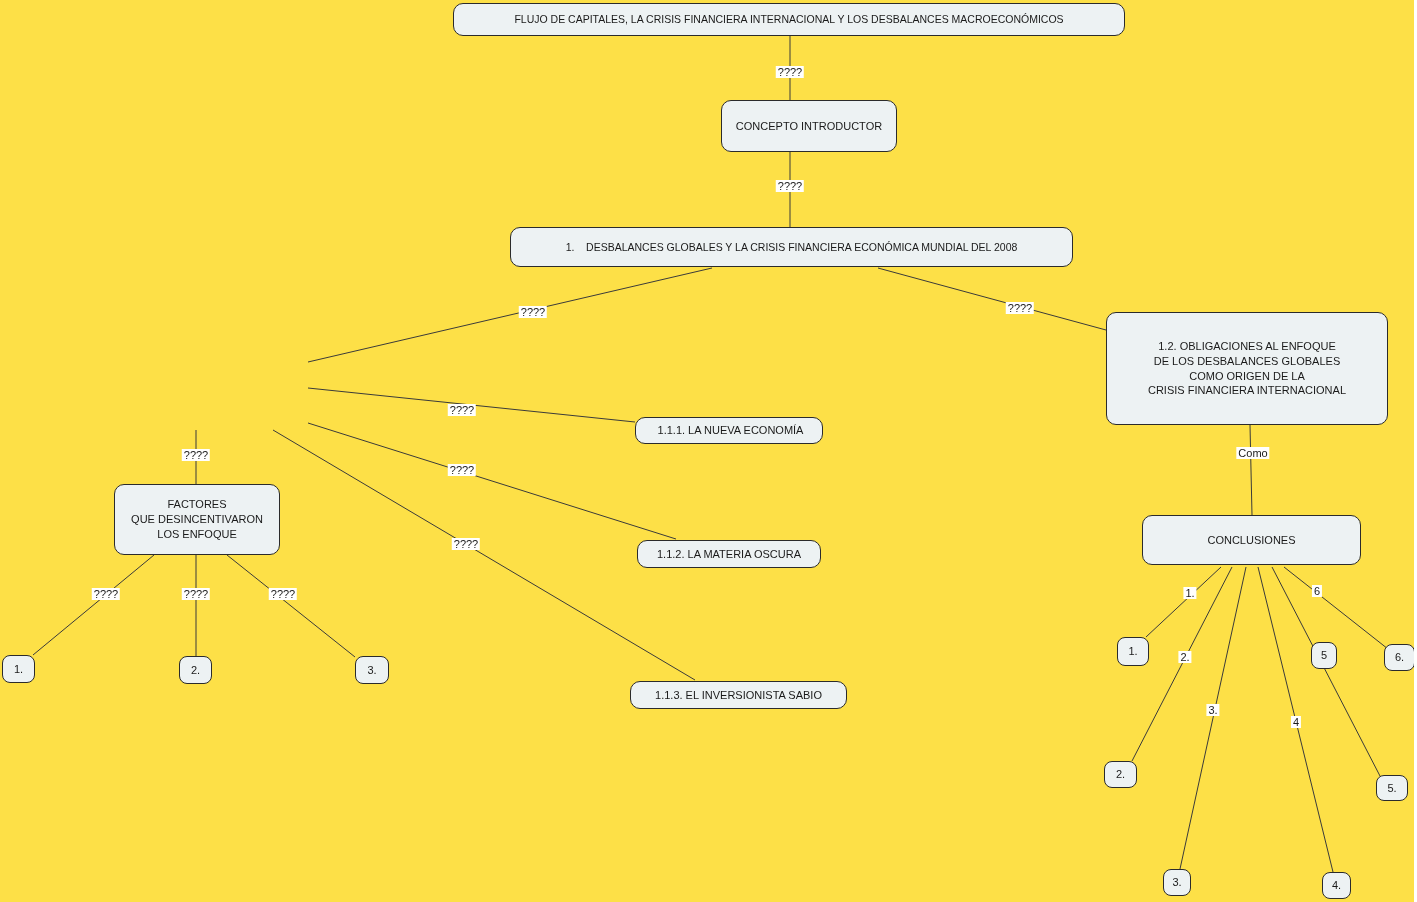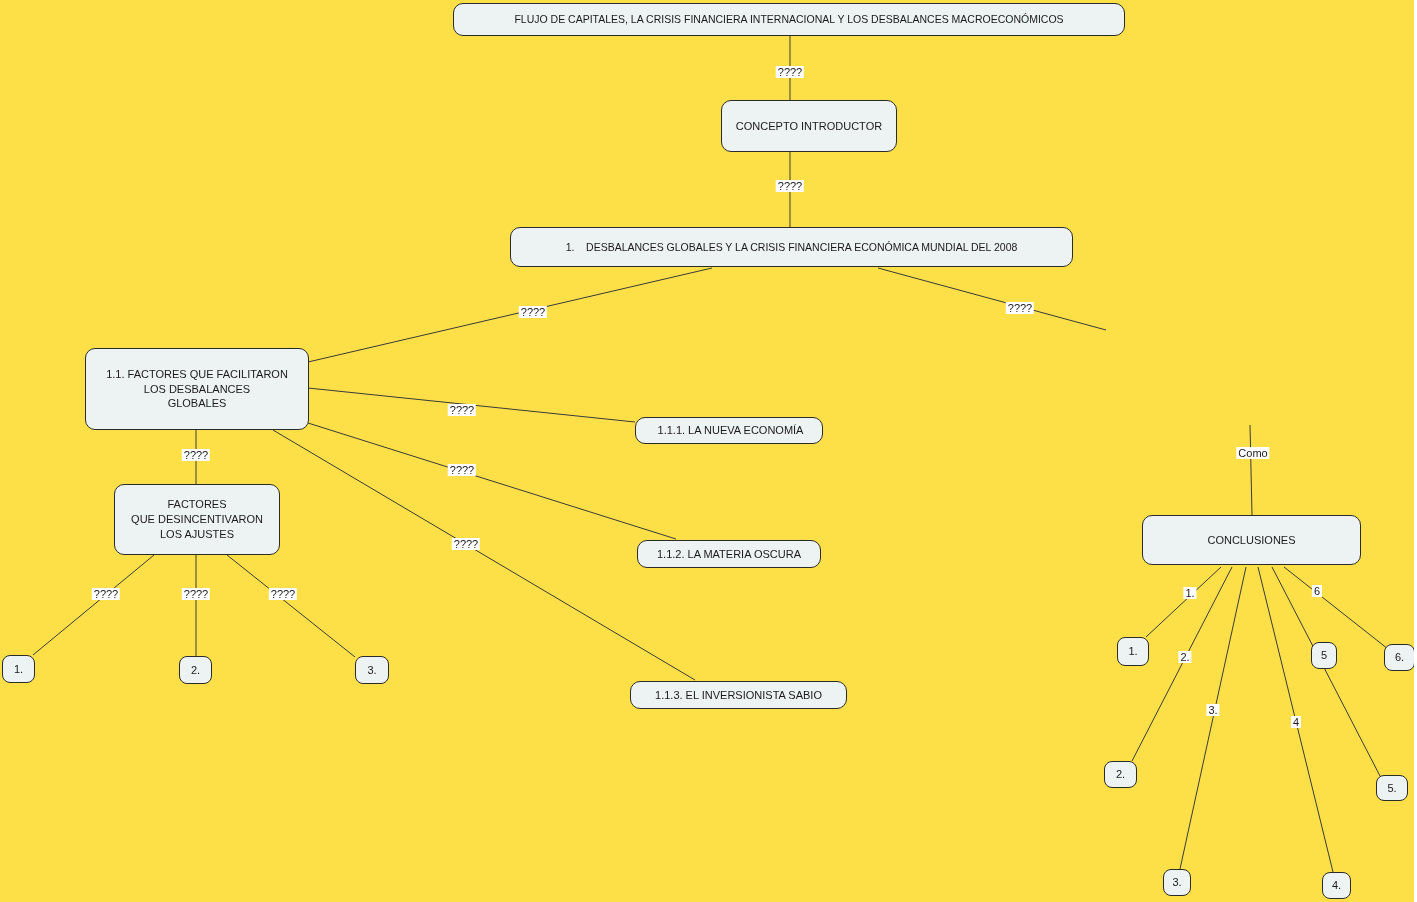--- a/index.html
+++ b/index.html
@@ -54,34 +54,35 @@
     <line x1="1272" y1="567" x2="1380" y2="776"></line>
     <line x1="1284" y1="567" x2="1388" y2="649"></line>
   </svg>
 
   <div class="node fs105" style="left:453px;top:3px;width:672px;height:33px;">FLUJO DE CAPITALES, LA CRISIS FINANCIERA INTERNACIONAL Y LOS DESBALANCES MACROECONÓMICOS</div>
 
   <div class="node" style="left:703px;top:100px;width:176px;height:52px;margin-left:18px;">CONCEPTO INTRODUCTOR</div>
 
   <div class="node fs105" style="left:510px;top:227px;width:563px;height:40px;">1.    DESBALANCES GLOBALES Y LA CRISIS FINANCIERA ECONÓMICA MUNDIAL DEL 2008</div>
 
-  <div class="node" style="left:85px;top:348px;width:224px;height:82px;">1.1. FACTORES QUE FACILITARON
-LOS DESBALANCES
-GLOBALES</div>
 
+  <div class="node" style="left:1106px;top:312px;width:282px;height:113px;">1.2. OBLIGACIONES AL ENFOQUE
+DE LOS DESBALANCES GLOBALES
+COMO ORIGEN DE LA
+CRISIS FINANCIERA INTERNACIONAL</div>
 
   <div class="node" style="left:635px;top:417px;width:188px;height:27px;padding-left:7px;">1.1.1. LA NUEVA ECONOMÍA</div>
 
   <div class="node" style="left:637px;top:540px;width:184px;height:28px;">1.1.2. LA MATERIA OSCURA</div>
 
   <div class="node" style="left:630px;top:681px;width:217px;height:28px;">1.1.3. EL INVERSIONISTA SABIO</div>
 
   <div class="node" style="left:114px;top:484px;width:166px;height:71px;">FACTORES
 QUE DESINCENTIVARON
-LOS AJUSTES</div>
+LOS ENFOQUE</div>
 
   <div class="node small" style="left:2px;top:655px;width:33px;height:28px;">1.</div>
   <div class="node small" style="left:179px;top:656px;width:33px;height:28px;">2.</div>
   <div class="node small" style="left:355px;top:656px;width:34px;height:28px;">3.</div>
 
   <div class="node" style="left:1142px;top:515px;width:219px;height:50px;">CONCLUSIONES</div>
 
   <div class="node small" style="left:1117px;top:637px;width:32px;height:29px;">1.</div>
   <div class="node small" style="left:1104px;top:761px;width:33px;height:27px;">2.</div>
   <div class="node small" style="left:1163px;top:869px;width:28px;height:27px;">3.</div>

